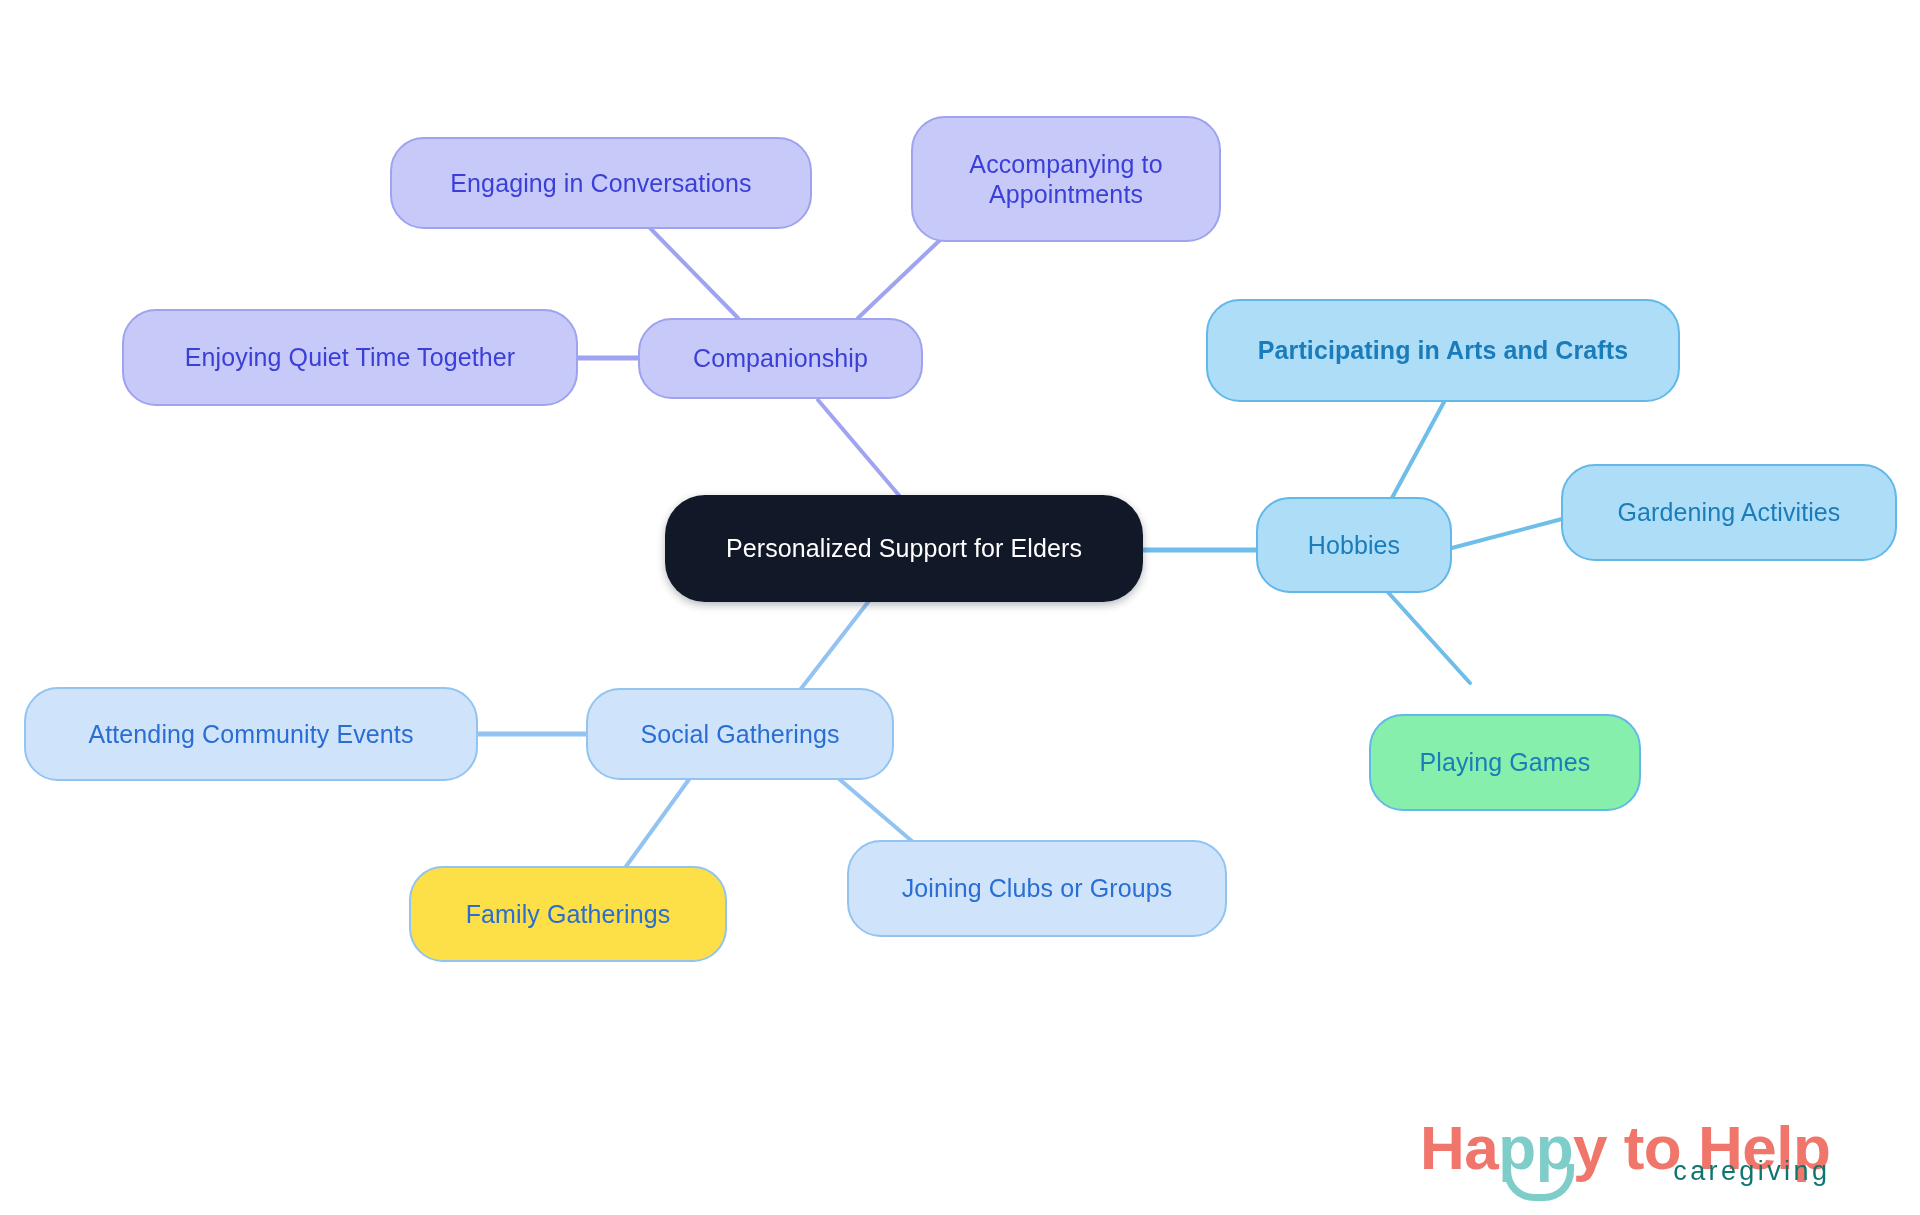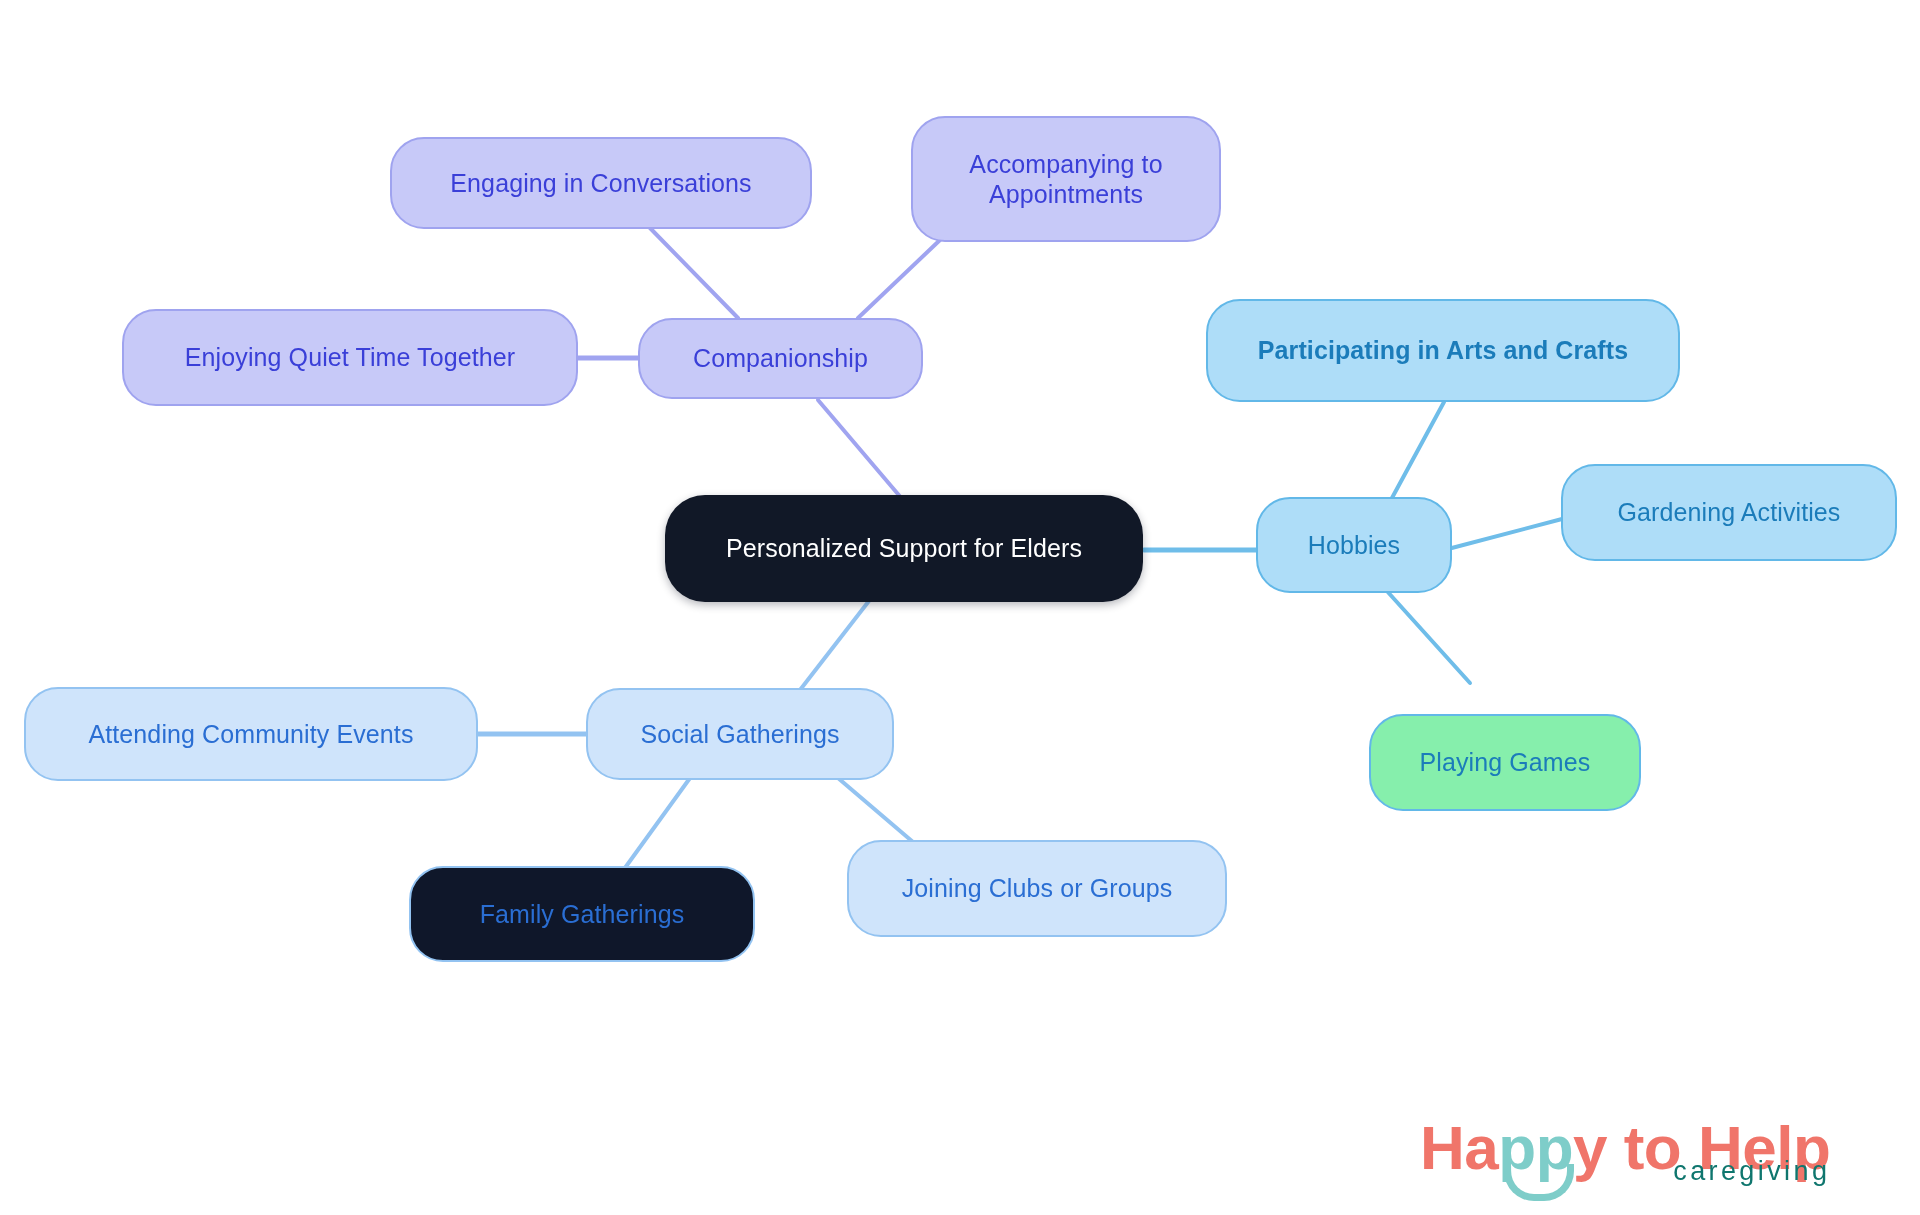--- a/index.html
+++ b/index.html
@@ -140,21 +140,21 @@
   </div>
 
   <div class="node" style="left:586px; top:688px; width:308px; height:92px; background:#cfe4fb; border-color:#93c3f1; color:#2a6ed3; font-size:25px;">
     <span>Social Gatherings</span>
   </div>
 
   <div class="node" style="left:24px; top:687px; width:454px; height:94px; background:#cfe4fb; border-color:#93c3f1; color:#2a6ed3; font-size:25px;">
     <span>Attending Community Events</span>
   </div>
 
-  <div class="node" style="left:409px; top:866px; width:346px; height:96px; background:#0f172a; border-color:#93c3f1; color:#2a6ed3; font-size:25px;">
+  <div class="node" style="left:409px; top:866px; width:318px; height:96px; background:#fde047; border-color:#93c3f1; color:#2a6ed3; font-size:25px;">
     <span>Family Gatherings</span>
   </div>
 
   <div class="node" style="left:847px; top:840px; width:380px; height:97px; background:#cfe4fb; border-color:#93c3f1; color:#2a6ed3; font-size:25px;">
     <span>Joining Clubs or Groups</span>
   </div>
 
   <div class="logo" style="left:1420px; top:1105px;">
     <div class="logo-main">
       <span style="color:#f0756a;">Ha</span><span style="color:#7ecdc9;">pp</span><span style="color:#f0756a;">y</span><span style="color:#f0756a;"> to Help</span>

